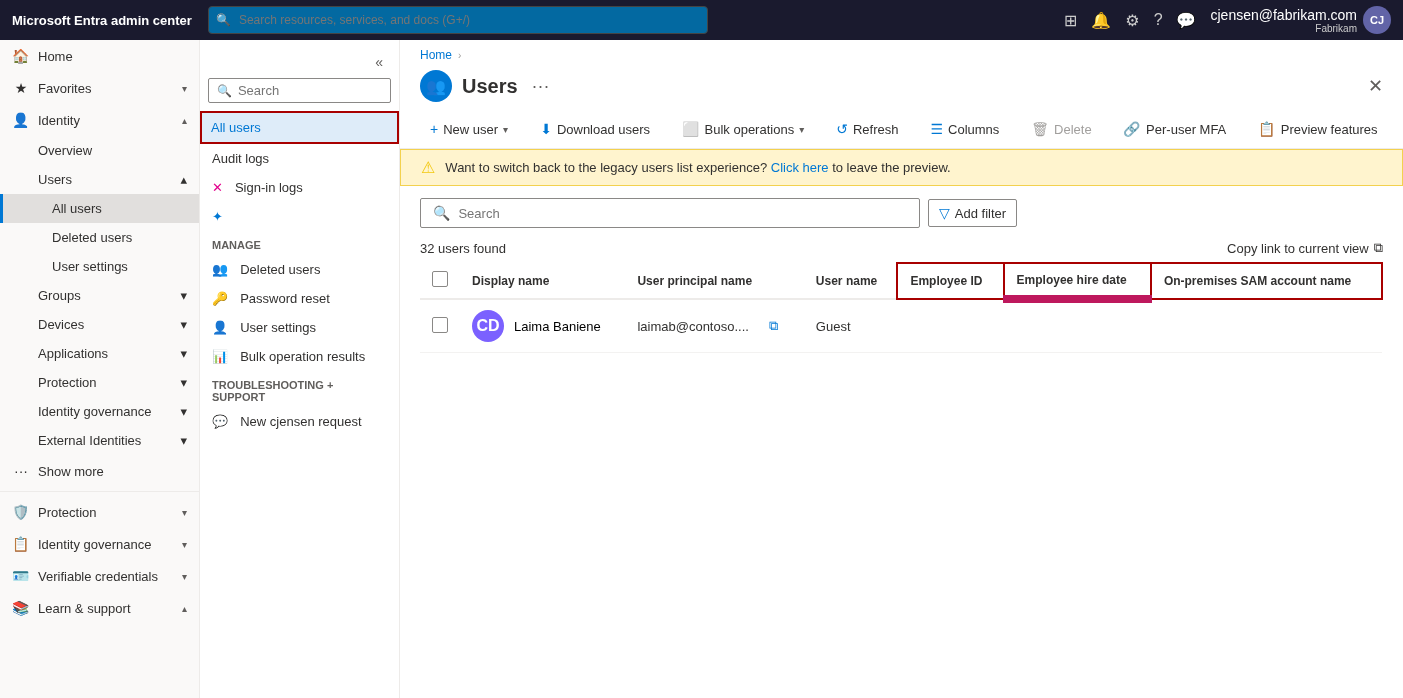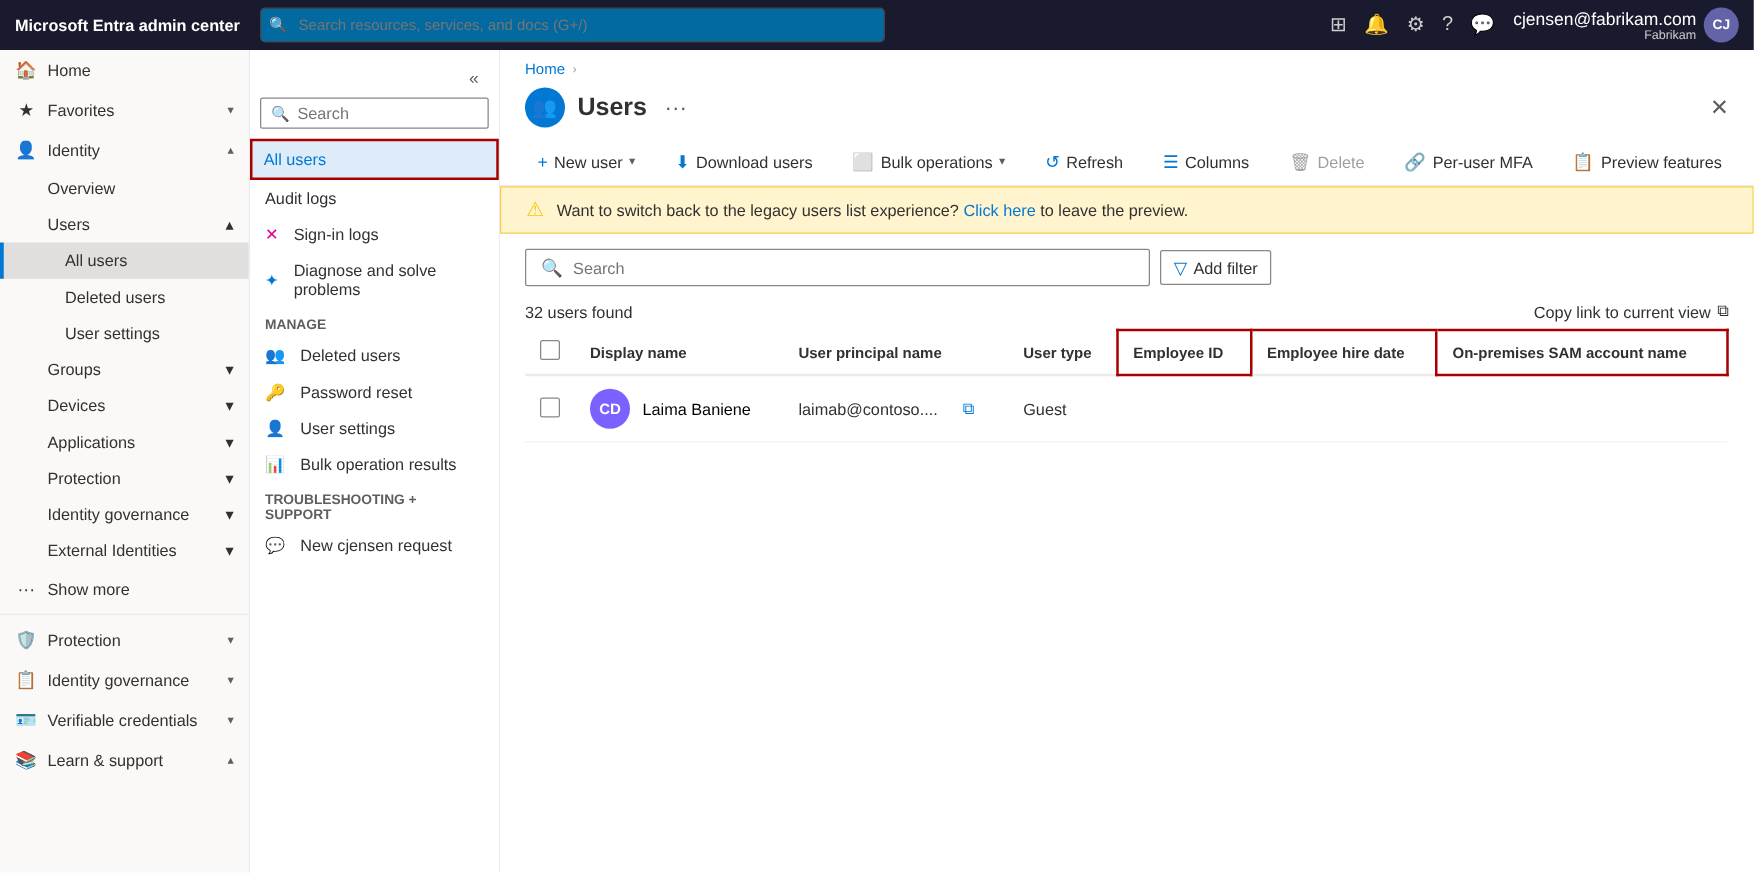--- a/index.html
+++ b/index.html
@@ -156,21 +156,21 @@
     .users-table tbody tr { border-bottom: 1px solid #f3f2f1; }
     .users-table td { padding: 10px 12px; vertical-align: middle; }
     .checkbox-cell { width: 40px; text-align: center; }
     .checkbox {
       width: 16px; height: 16px; border: 1px solid #8a8886; border-radius: 2px;
       display: inline-block; cursor: pointer; background: #fff;
     }
     .user-avatar-cell { display: flex; align-items: center; gap: 10px; }
     .user-avatar {
       width: 32px; height: 32px; border-radius: 50%; background: #7b61ff;
-      display: flex; align-items: center; justify-content: center; color: #fff; font-size: 12px; font-weight: 600; flex-shrink: 0;
+      display: flex; align-items: center; justify-content: center; color: #fff; font-size: 16px; font-weight: 600; flex-shrink: 0;
     }
     .user-name { color: #000000; cursor: pointer; }
     .upn-cell { display: flex; align-items: center; gap: 20px; }
     .copy-icon-btn { color: #0078d4; cursor: pointer; font-size: 13px; background: none; border: none; }
 
     
     .sub-nav {
       width: 200px; background: #fff; border-right: 1px solid #edebe9;
       overflow-y: auto; flex-shrink: 0;
     }
@@ -350,21 +350,20 @@
     </div>
     <div class="sub-nav-item">
       <span>Audit logs</span>
     </div>
     <div class="sub-nav-item">
       <span style="color:#e3008c; margin-right:4px;">✕</span>
       <span>Sign-in logs</span>
     </div>
     <div class="sub-nav-item">
       <span style="color:#0078d4; margin-right:4px;">✦</span>
-      <span>Diagnose and solve problems</span>
     </div>
     <div class="sub-nav-section">Manage</div>
     <div class="sub-nav-item">
       <span style="color:#0078d4; margin-right:4px;">👥</span>
       <span>Deleted users</span>
     </div>
     <div class="sub-nav-item">
       <span style="color:#f2c811; margin-right:4px;">🔑</span>
       <span>Password reset</span>
     </div>
@@ -479,26 +478,26 @@
             <th class="checkbox-cell">
               <span class="checkbox"></span>
             </th>
             <th>
               <span>Display name</span>
             </th>
             <th>
               <span>User principal name</span>
             </th>
             <th>
-              <span>User type</span>
+              <span>User name</span>
             </th>
             <th style="border: 2px solid #a80000;">
               <span>Employee ID</span>
             </th>
-            <th style="border-top: 2px solid #a80000; border-bottom: 1px solid #be185d;">
+            <th style="border-top: 2px solid #a80000; border-bottom: 8px solid #be185d;">
               <span>Employee hire date</span>
             </th>
             <th style="border: 2px solid #a80000;">
               <span>On-premises SAM account name</span>
             </th>
           </tr>
         </thead>
         <tbody>
           <tr>
             <td class="checkbox-cell">

